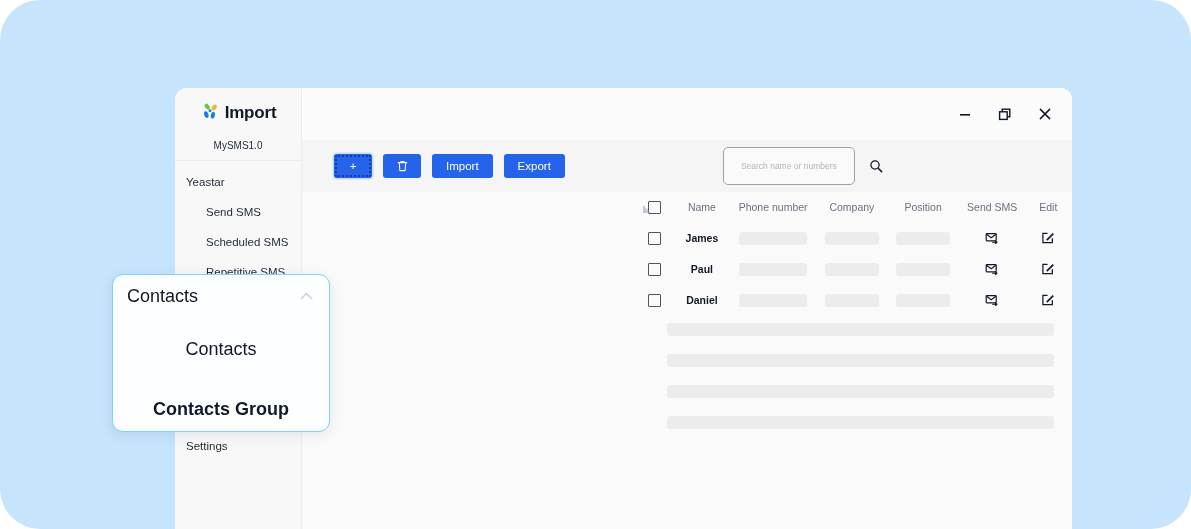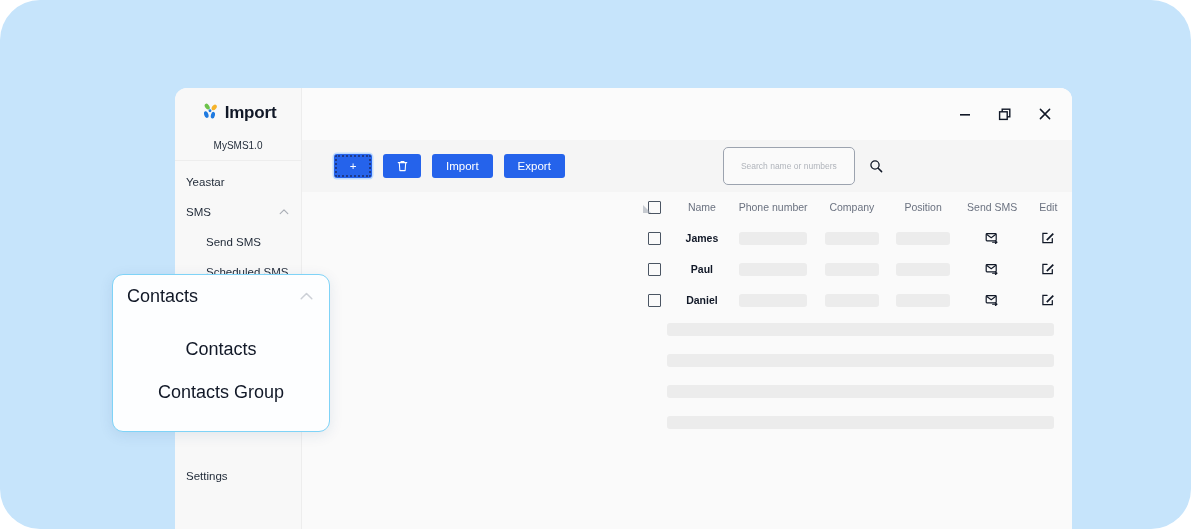--- a/index.html
+++ b/index.html
@@ -320,21 +320,21 @@
   .callout-item {
     position: absolute;
     width: 100%;
     text-align: center;
     font-size: 18px;
     color: #111827;
     font-weight: 400;
     cursor: default;
   }
   #callout-item-0 { top: 64px; }
-  #callout-item-1 { top: 107px; }
+  #callout-item-1 { top: 124px; font-weight: bold; }
 </style>
 </head>
 <body>
 
 <div id="canvas">
 
   <div id="app-window">
 
     <div id="sidebar">
 
@@ -354,28 +354,20 @@
         <div class="brand-sub">MySMS1.0</div>
         <div class="brand-divider"></div>
       </div>
 
       <div class="nav">
 
         <div class="nav-item">
           <span>Yeastar</span>
         </div>
 
-        <div class="nav-item">
-          <span>SMS</span>
-          <span class="chev">
-            <svg width="12" height="12" viewBox="0 0 12 12" xmlns="http://www.w3.org/2000/svg">
-              <path d="M2.2 7.6 L6 3.9 L9.8 7.6" fill="none" stroke="#6b7280" stroke-width="1.2" stroke-linecap="round" stroke-linejoin="round"></path>
-            </svg>
-          </span>
-        </div>
 
         <div class="nav-item sub">
           <span>Send SMS</span>
         </div>
 
         <div class="nav-item sub">
           <span>Scheduled SMS</span>
         </div>
 
         <div class="nav-item sub">

